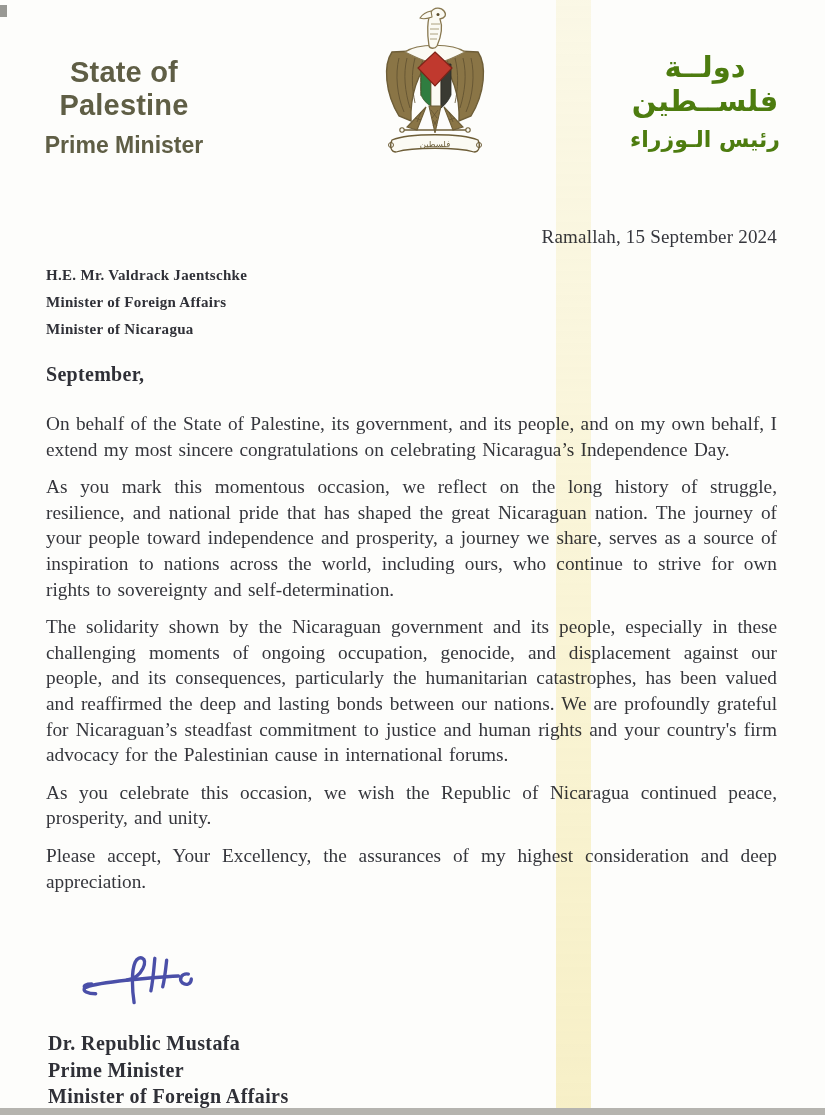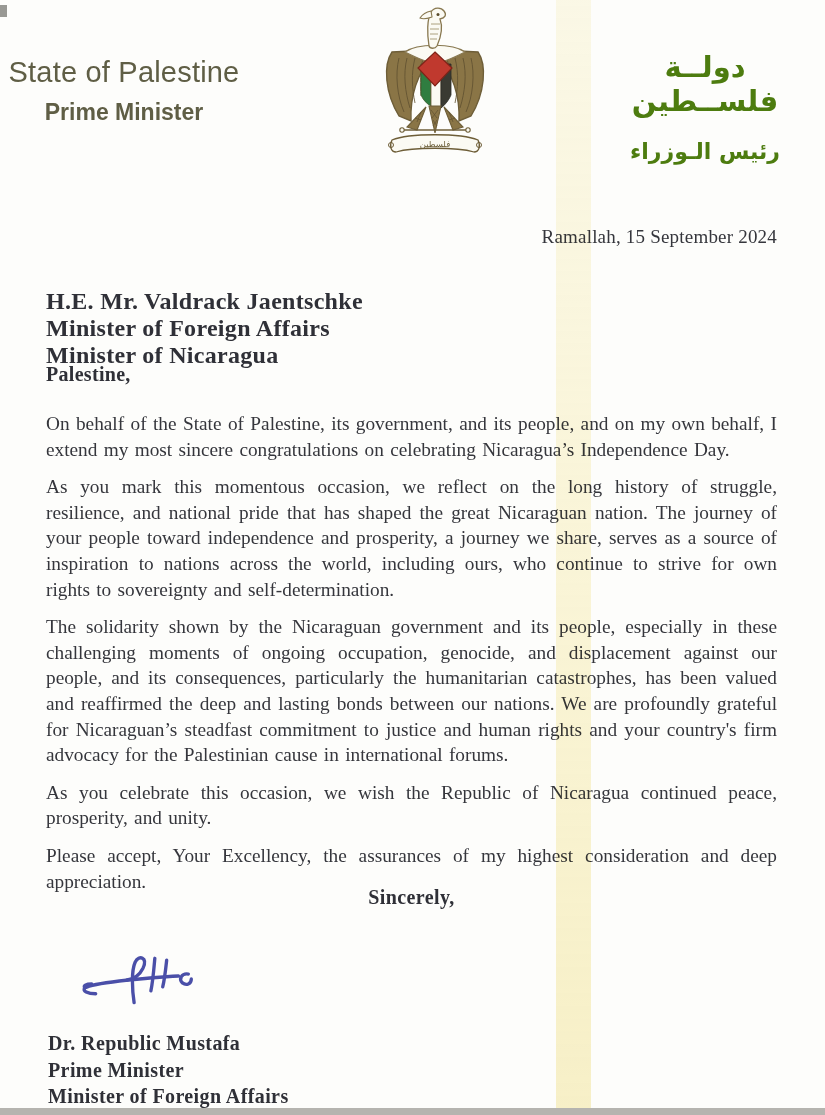--- a/index.html
+++ b/index.html
@@ -26,40 +26,39 @@
   .scan-speck{
     position:absolute;left:0;top:5px;width:7px;height:12px;
     background:#6d6d68;opacity:.7;z-index:6;
   }
 
   
   .hdr-left{
     position:absolute;left:4px;top:56px;width:240px;text-align:center;
     font-family:"Liberation Sans", sans-serif;color:#5f5e45;
   }
-  .hdr-left .l1{font-size:29px;font-weight:normal;letter-spacing:.2px;}
+  .hdr-left .l1{font-size:29px;font-weight:bold;letter-spacing:.2px;}
   .hdr-left .l2{font-size:23px;font-weight:bold;margin-top:10px;}
   .hdr-right{
     position:absolute;left:592px;top:50px;width:226px;text-align:center;
     direction:rtl;font-family:"DejaVu Sans", sans-serif;color:#4d7c0f;
   }
   .hdr-right .l1{font-size:29px;font-weight:bold;}
-  .hdr-right .l2{font-size:22px;font-weight:bold;margin-top:21px;}
+  .hdr-right .l2{font-size:22px;font-weight:bold;margin-top:9px;}
   .emblem{position:absolute;left:377px;top:6px;width:116px;height:150px;}
 
   
   .dateline{
     position:absolute;top:226px;right:48px;
     font-size:19px;letter-spacing:.2px;
   }
   .recipient{
     position:absolute;left:46px;top:262px;
-    font-size:24px;font-weight:bold;line-height:27px;letter-spacing:.3px;
+    font-size:15px;font-weight:bold;line-height:27px;letter-spacing:.3px;
     color:#2f3037;
-    margin-top:26px;
   }
   .salutation{
     position:absolute;left:46px;top:363px;
     font-size:20px;font-weight:bold;letter-spacing:.3px;color:#2f3037;
   }
   .bodytext{
     position:absolute;left:46px;top:411px;width:731px;
     font-size:19.3px;line-height:25.6px;text-align:justify;
     word-spacing:1.5px;
   }
@@ -162,31 +161,30 @@
   </div>
 
   <div class="dateline">Ramallah, 15 September 2024</div>
 
   <div class="recipient">
     <div>H.E. Mr. Valdrack Jaentschke</div>
     <div>Minister of Foreign Affairs</div>
     <div>Minister of Nicaragua</div>
   </div>
 
-  <div class="salutation">Palestine,</div>
+  <div class="salutation">September,</div>
 
   <div class="bodytext">
     <p>On behalf of the State of Palestine, its government, and its people, and on my own behalf, I extend my most sincere congratulations on celebrating Nicaragua’s Independence Day.</p>
     <p>As you mark this momentous occasion, we reflect on the long history of struggle, resilience, and national pride that has shaped the great Nicaraguan nation. The journey of your people toward independence and prosperity, a journey we share, serves as a source of inspiration to nations across the world, including ours, who continue to strive for own rights to sovereignty and self-determination.</p>
     <p>The solidarity shown by the Nicaraguan government and its people, especially in these challenging moments of ongoing occupation, genocide, and displacement against our people, and its consequences, particularly the humanitarian catastrophes, has been valued and reaffirmed the deep and lasting bonds between our nations. We are profoundly grateful for Nicaraguan’s steadfast commitment to justice and human rights and your country's firm advocacy for the Palestinian cause in international forums.</p>
     <p>As you celebrate this occasion, we wish the Republic of Nicaragua continued peace, prosperity, and unity.</p>
     <p>Please accept, Your Excellency, the assurances of my highest consideration and deep appreciation.</p>
   </div>
 
-  <div class="closing">Sincerely,</div>
 
   <div class="sig-ink">
     <svg viewBox="0 0 140 70" width="138" height="70" xmlns="http://www.w3.org/2000/svg">
       <g stroke="#4a4fa8" stroke-width="3.4" fill="none" stroke-linecap="round" stroke-linejoin="round">
         <path d="M22 50 C14 50 8 47 11 44 C16 41 30 39 46 37 C66 35 88 33 106 32"></path>
         <path d="M11 44 C9 42 12 40 18 40"></path>
         <path d="M61 59 C59 46 58 27 62 18 C66 10 75 13 70 24 C66 32 60 35 54 36"></path>
         <path d="M82 14 C81 25 80 38 78 47"></path>
         <path d="M94 16 C93 25 92 35 90 43"></path>
         <path d="M116 30 C109 29 106 35 110 39 C114 42 119 40 119 35"></path>

